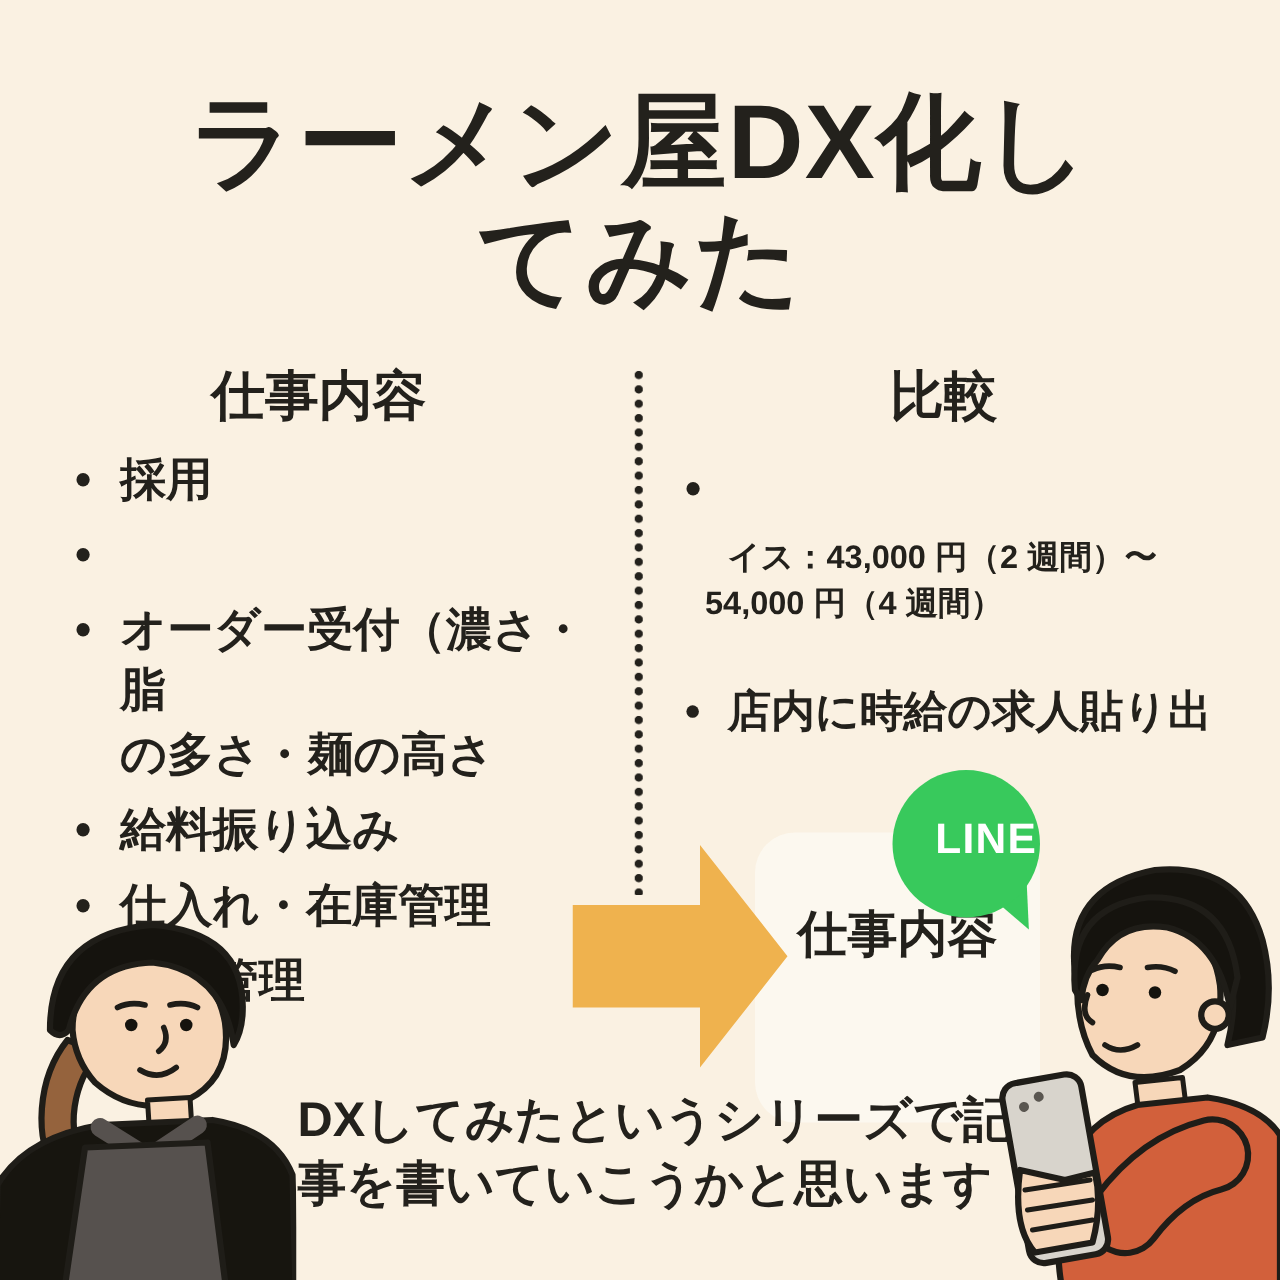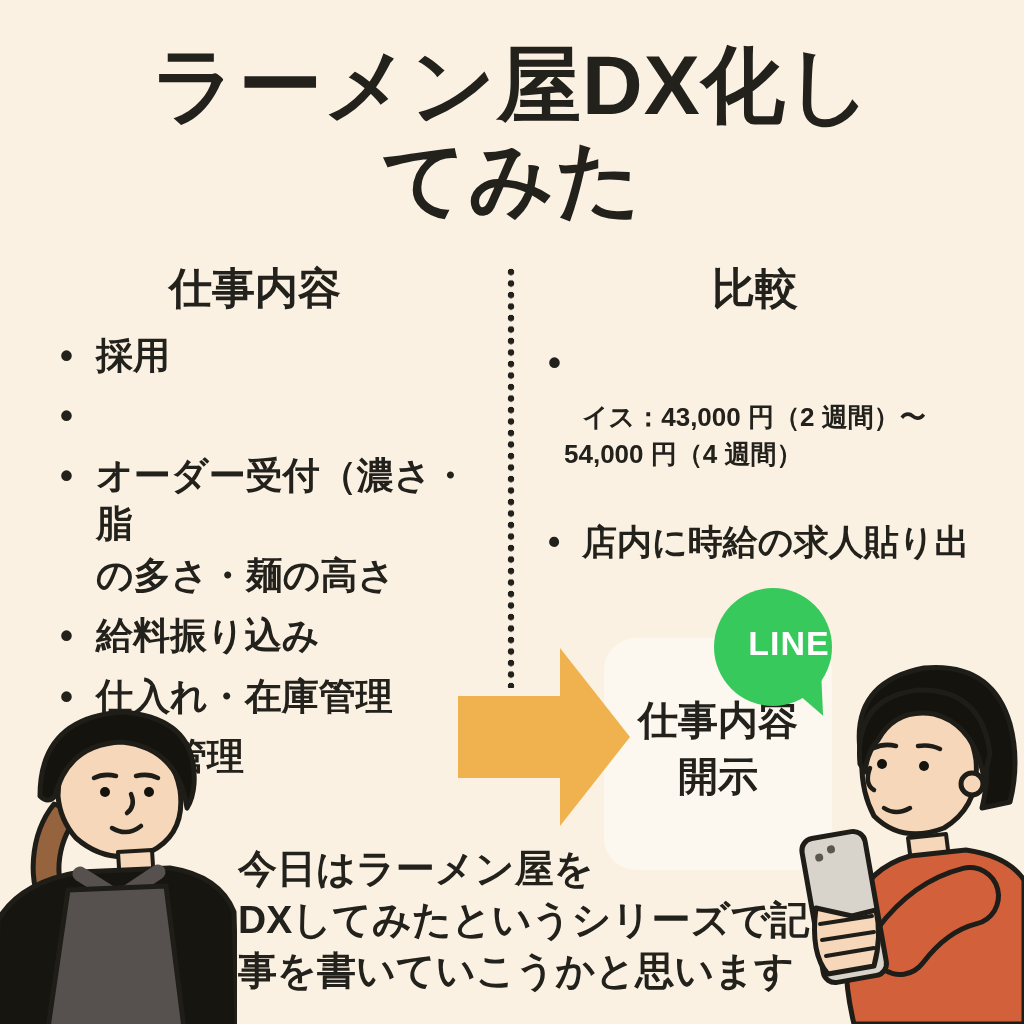--- a/index.html
+++ b/index.html
@@ -2,21 +2,21 @@
 <html><head>
 <meta charset="utf-8">
 <style>
   html,body{margin:0;padding:0;}
   body{
     width:1024px;height:1024px;position:relative;overflow:hidden;
     background:#FAF1E2;
     font-family:"Liberation Sans","DejaVu Sans",sans-serif;
     color:#23211C;
   }
-  .stage{position:absolute;inset:0;overflow:hidden;}
+  .stage{position:absolute;inset:0;overflow:hidden;margin-top:28px;}
 
   
   .title{
     position:absolute;top:38px;left:0;width:1024px;text-align:center;
     font-size:84px;font-weight:900;line-height:1.12;letter-spacing:1px;color:#23211C;
   }
 
   
   .col-head{position:absolute;top:260px;font-size:43px;font-weight:800;}
   .col-head.left{left:40px;width:430px;text-align:center;}
@@ -129,31 +129,29 @@
     <span>店内に時給の求人貼り出</span>
   </div>
 
   <svg class="arrow" width="174" height="182" viewBox="0 0 174 182">
     <polygon points="0,50 102,50 102,2 172,91 102,180 102,132 0,132" fill="#EFB24E"></polygon>
   </svg>
 
   <div class="box"></div>
   <div class="box-text">
     <div>仕事内容</div>
-    <div>開示</div>
   </div>
 
   <div class="bubble">
     <span class="bubble-tail"></span>
     <span class="bubble-circle"></span>
     <span class="bubble-label">LINE</span>
   </div>
 
   <div class="caption">
-    <div>今日はラーメン屋を</div>
     <div>DXしてみたというシリーズで記</div>
     <div>事を書いていこうかと思います</div>
   </div>
 
   <svg class="illust woman" viewBox="0 0 245 340">
     <g stroke="#1F1D18" stroke-width="5" stroke-linejoin="round" stroke-linecap="round">
       <path d="M62,118 C38,148 34,198 54,226 L76,216 C60,190 66,152 88,128 Z" fill="#95633D"></path>
       <path d="M66,110 Q66,60 120,52 Q178,50 188,104 Q194,148 158,166 Q116,180 84,152 Q68,134 66,110 Z" fill="#F7D7B9"></path>
       <path d="M48,110 Q48,32 130,26 Q206,32 202,98 Q201,112 195,122 Q186,62 130,56 Q76,58 63,110 Q56,118 48,110 Z" fill="#15130E"></path>
       <path d="M102,92 Q112,87 124,90" fill="none" stroke-width="4.5"></path>

